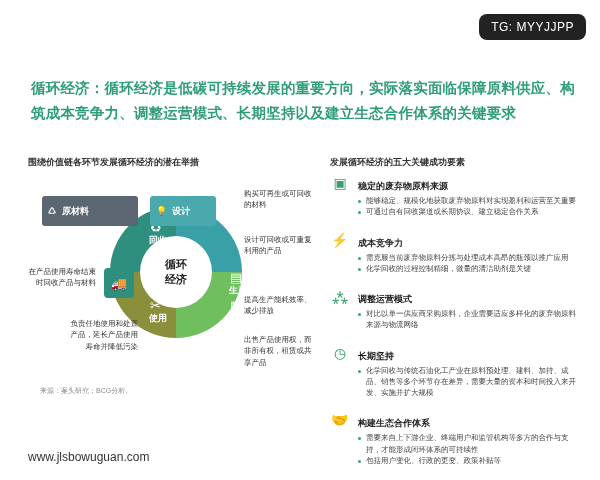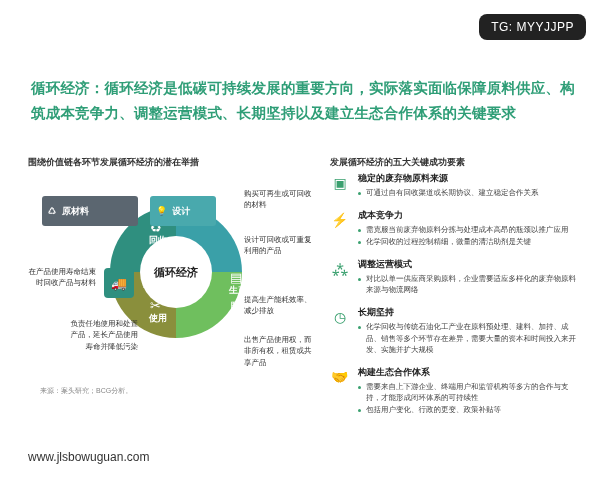--- a/index.html
+++ b/index.html
@@ -52,20 +52,21 @@
   .s2{left:66px;top:66px;}         .s2 i{left:-66px;top:-66px;background:#6fbf5e;}
   .s3{left:0;top:66px;}            .s3 i{left:0;top:-66px;background:#8a8f3c;}
   .s4{left:0;top:0;}               .s4 i{left:0;top:0;background:#2f8f7f;}
   .hole{
     position:absolute;left:30px;top:30px;width:72px;height:72px;
     background:#fff;border-radius:50%;
   }
   .hub{
     position:absolute;left:92px;top:34px;width:132px;height:132px;
     display:flex;align-items:center;justify-content:center;
+    flex-direction:column;
     font-size:11px;font-weight:bold;color:#222;line-height:1.35;
     text-align:center;pointer-events:none;
   }
   .seglabel{
     position:absolute;color:#fff;font-size:9px;font-weight:bold;
     text-align:center;width:44px;
   }
   .lab-prod{left:198px;top:112px;}
   .lab-dist{left:198px;top:140px;}
   .lab-use{left:118px;top:140px;}
@@ -112,21 +113,21 @@
     position:absolute;left:22px;top:214px;font-size:7px;color:#888;
   }
   
   .rlist{position:absolute;left:330px;top:172px;width:252px;}
   .ritem{margin-bottom:11px;display:flex;gap:8px;}
   .ricon{
     width:20px;height:20px;flex:0 0 auto;
     display:flex;align-items:center;justify-content:center;
     color:#3aa06f;font-size:14px;margin-top:1px;
   }
-  .rbody{flex:1 1 auto;}
+  .rbody{flex:1 1 auto;margin-top:8px;}
   .rtitle{font-size:9px;font-weight:bold;color:#222;margin-bottom:2px;}
   .rline{font-size:7.5px;color:#444;line-height:1.5;position:relative;padding-left:8px;}
   .rline:before{
     content:"";position:absolute;left:0;top:5px;
     width:3px;height:3px;background:#3aa06f;border-radius:50%;
   }
   
   .footer{
     position:absolute;left:0;bottom:0;width:600px;height:46px;
     display:flex;align-items:center;
@@ -204,20 +205,21 @@
 
   <div class="source">来源：案头研究；BCG分析。</div>
 </div>
 
 <div class="rlist">
 
   <div class="ritem">
     <div class="ricon">▣</div>
     <div class="rbody">
       <div class="rtitle">稳定的废弃物原料来源</div>
+      <div class="rline">能够稳定、规模化地获取废弃物原料对实现盈利和运营至关重要</div>
       <div class="rline">可通过自有回收渠道或长期协议、建立稳定合作关系</div>
     </div>
   </div>
 
   <div class="ritem">
     <div class="ricon">⚡</div>
     <div class="rbody">
       <div class="rtitle">成本竞争力</div>
       <div class="rline">需克服当前废弃物原料分拣与处理成本高昂的瓶颈以推广应用</div>
       <div class="rline">化学回收的过程控制精细，微量的清洁助剂是关键</div>

